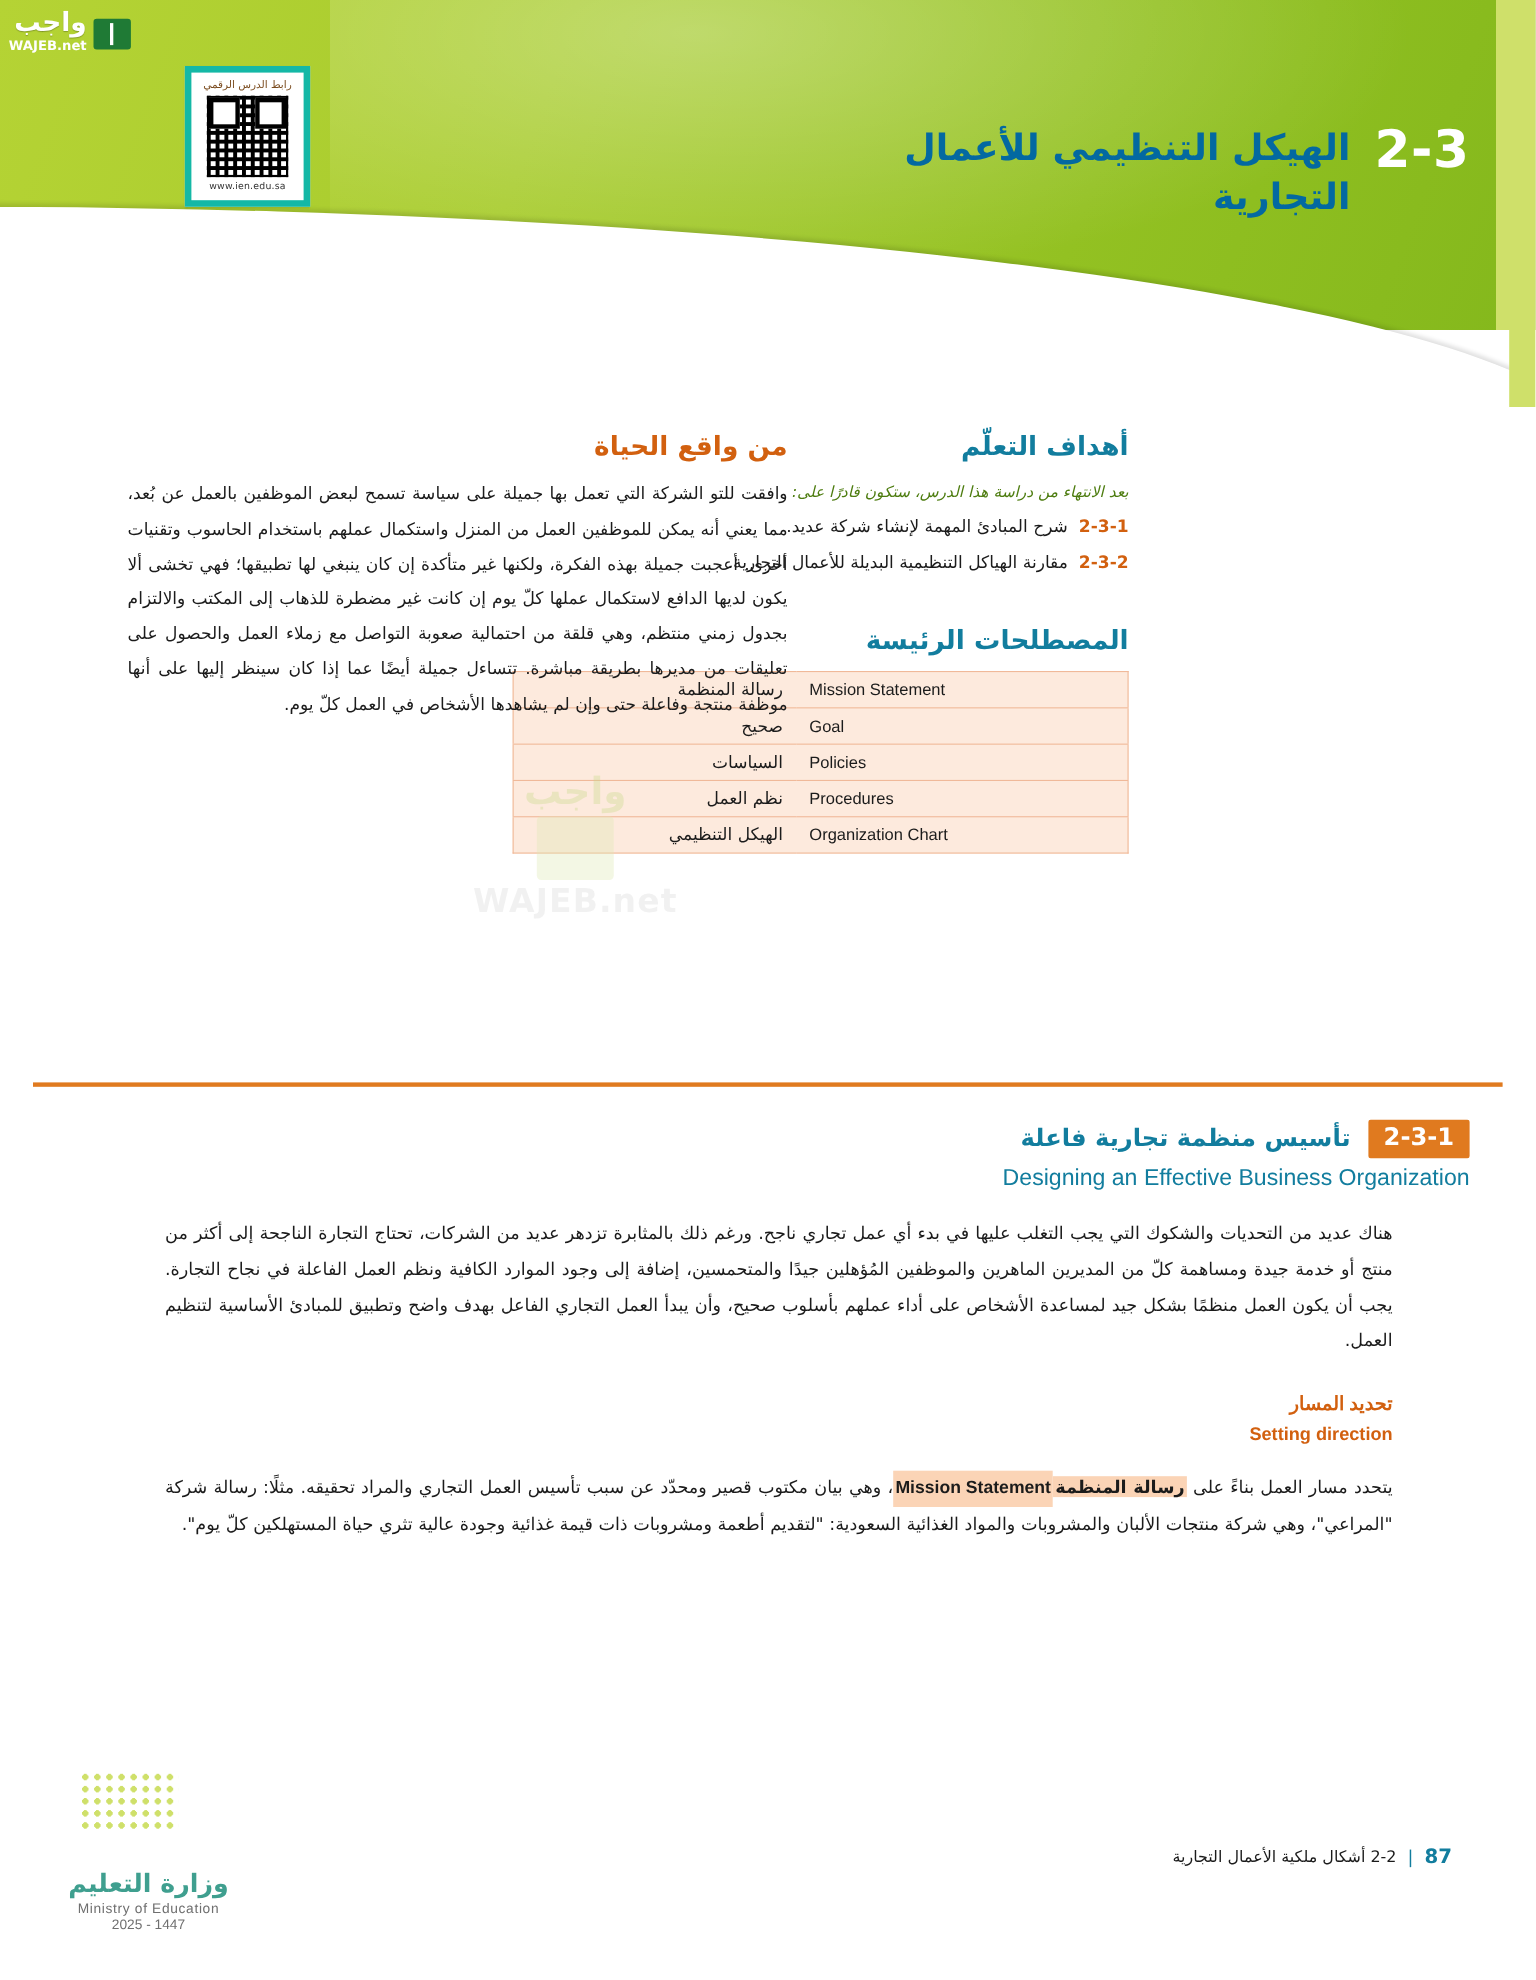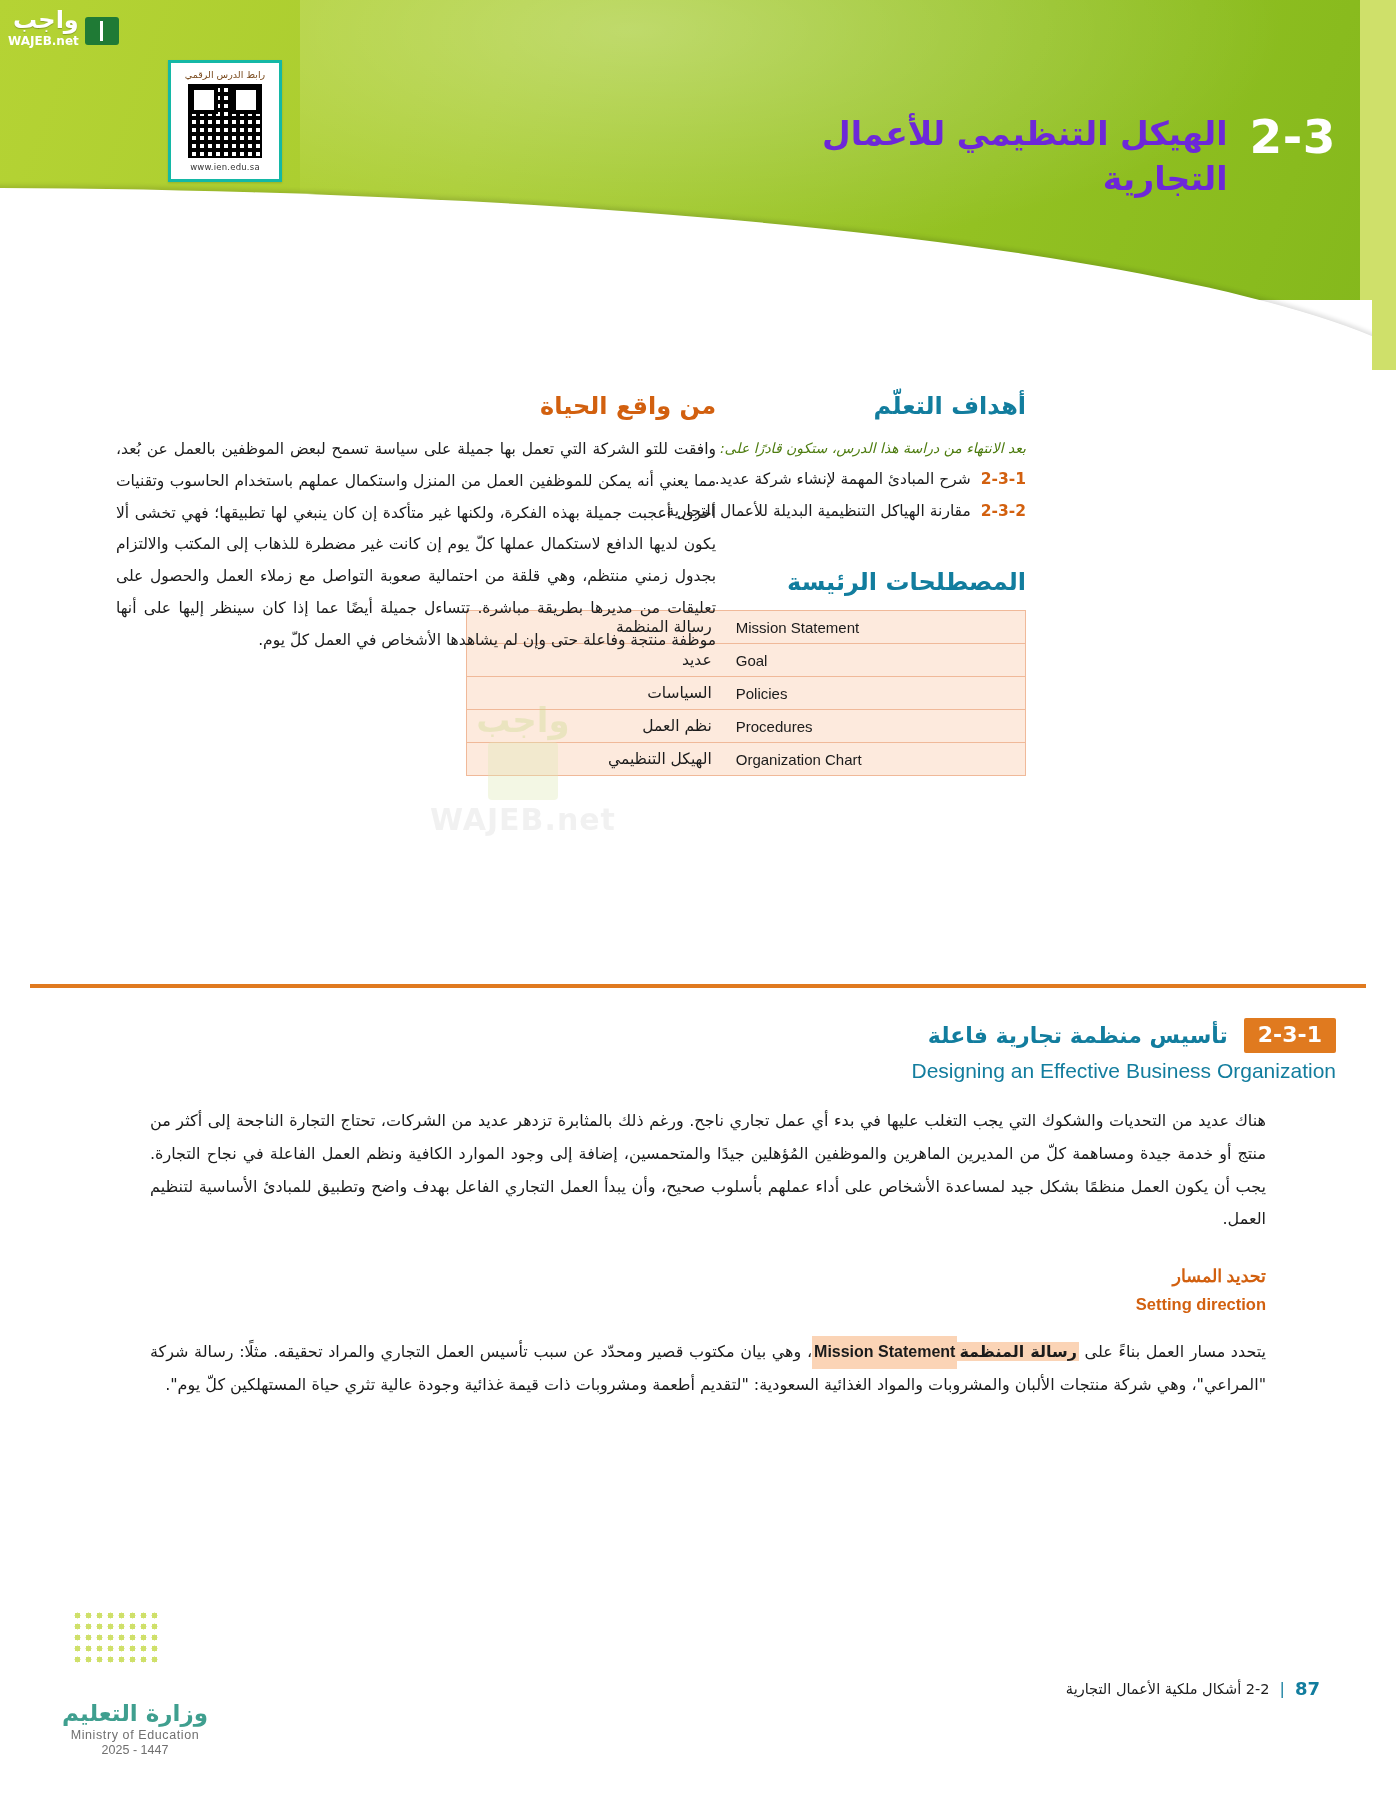--- a/index.html
+++ b/index.html
@@ -79,34 +79,34 @@
   .header-number {
     font-size: 47px;
     font-weight: bold;
     color: #ffffff;
     line-height: 1.05;
     letter-spacing: 0.5px;
   }
   .header-title {
     font-size: 33px;
     font-weight: bold;
-    color: #6d28d9;
+    color: #0369a1;
     line-height: 1.35;
     max-width: 430px;
     text-align: right;
   }
 
   
   .qr-card {
     position: absolute;
     top: 60px;
     left: 168px;
     width: 114px;
     background: #ffffff;
-    border: 3px solid #14b8a6;
+    border: 6px solid #14b8a6;
     padding: 6px 8px 7px;
     box-sizing: border-box;
     text-align: center;
     box-shadow: 0 1px 2px rgba(0,0,0,0.15);
   }
   .qr-caption {
     font-size: 9.5px;
     color: #7a4b1e;
     margin-bottom: 4px;
     direction: rtl;
@@ -498,21 +498,21 @@
     <div class="sec-title-blue" style="margin-top:42px;">المصطلحات الرئيسة</div>
 
     <table class="terms">
       <tbody>
           <tr>
         <td class="en">Mission Statement</td>
         <td class="ar">رسالة المنظمة</td>
       </tr>
       <tr>
         <td class="en">Goal</td>
-        <td class="ar">عديد</td>
+        <td class="ar">صحيح</td>
       </tr>
       <tr>
         <td class="en">Policies</td>
         <td class="ar">السياسات</td>
       </tr>
       <tr>
         <td class="en">Procedures</td>
         <td class="ar">نظم العمل</td>
       </tr>
       <tr>

